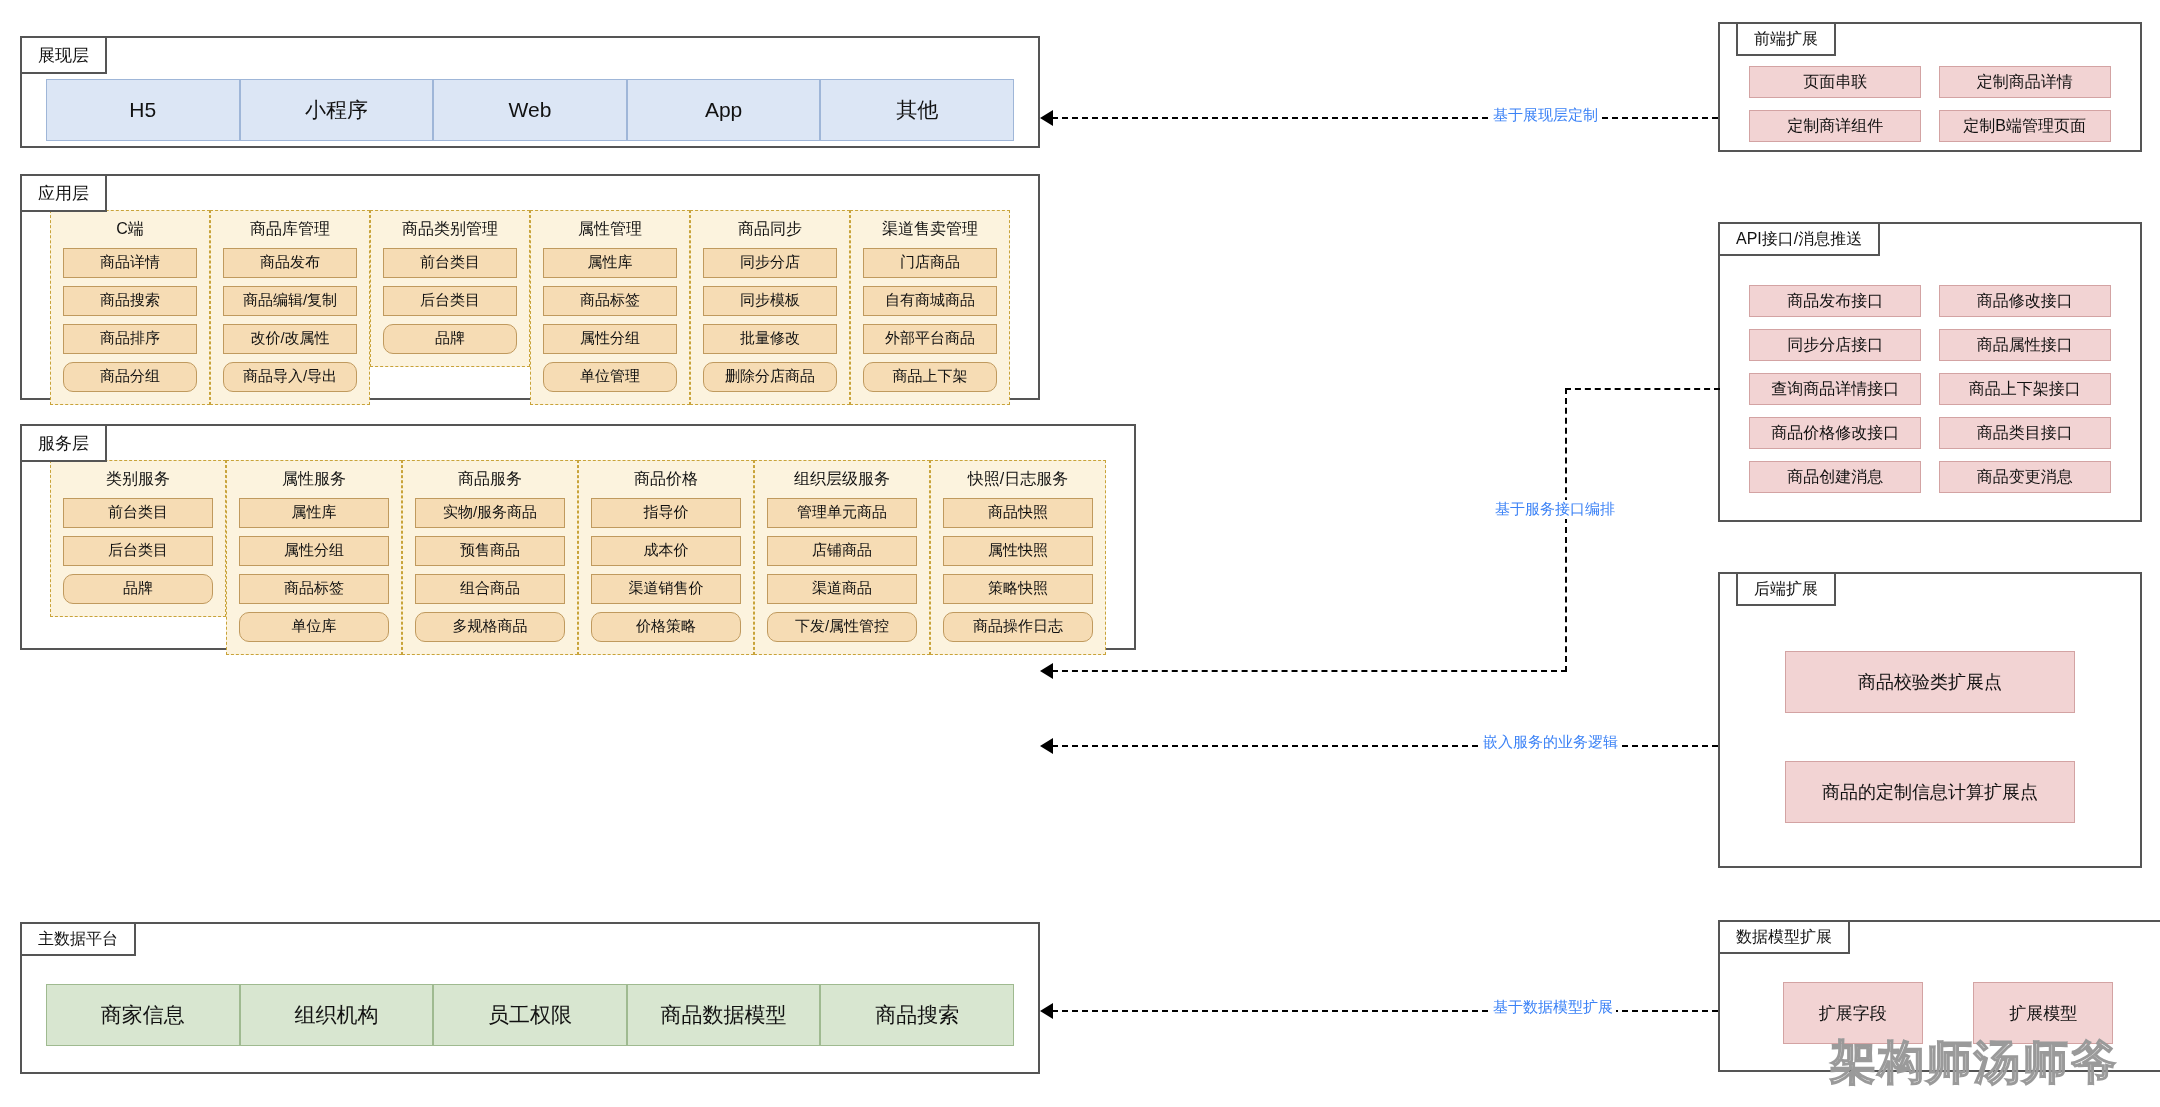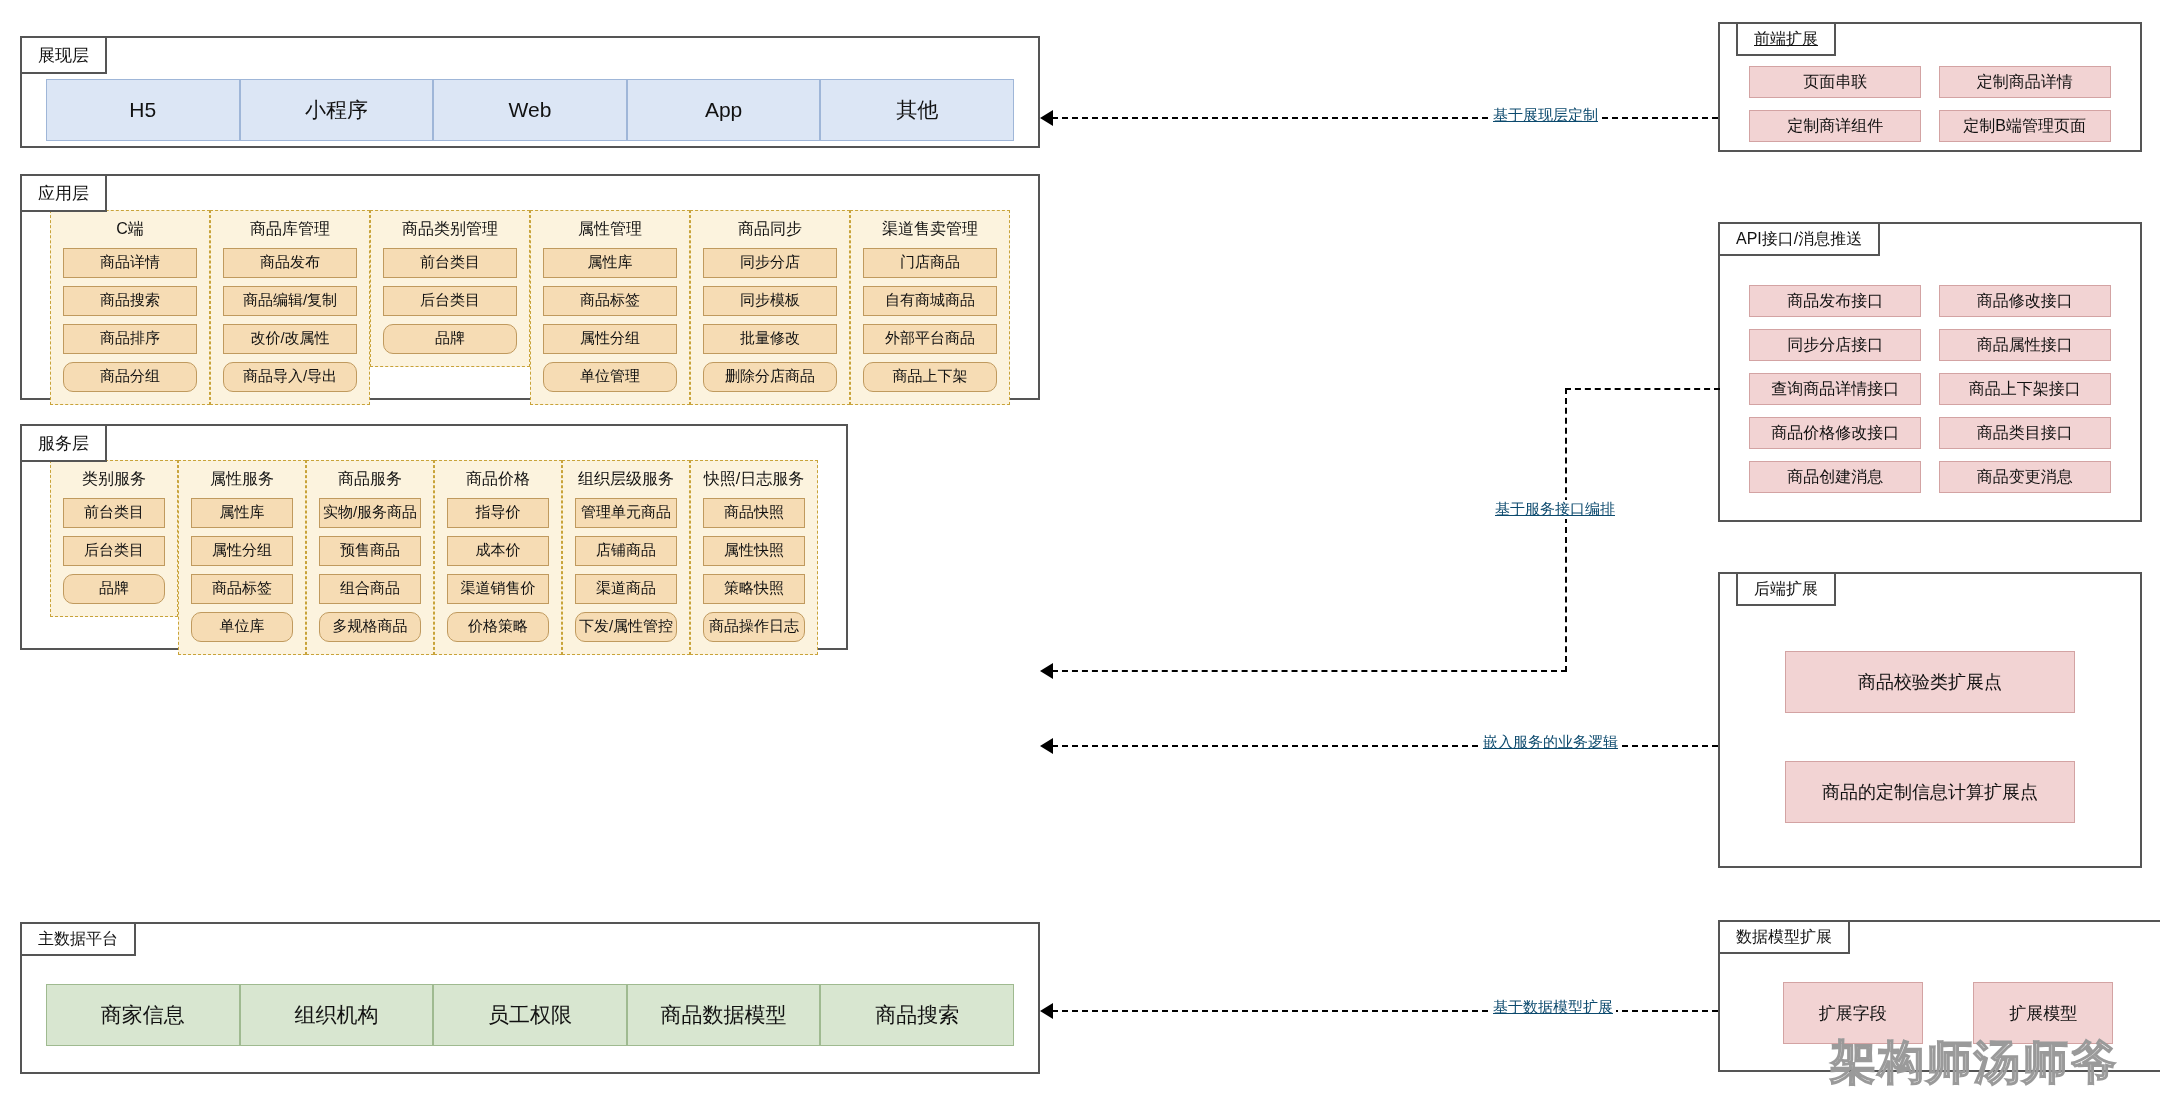--- a/index.html
+++ b/index.html
@@ -151,26 +151,25 @@
     white-space: nowrap;
   }
   .pink-sm { width: 172px; height: 32px; margin: 6px 4px; }
   .pink-wide { width: 290px; height: 62px; margin: 10px 4px; font-size: 18px; }
   .pink-half { width: 140px; height: 62px; margin: 6px 4px; font-size: 17px; }
 
   
   .conn-label {
     position: absolute;
     font-size: 15px;
-    color: #0c4a6e;
+    color: #3b82f6;
     background: #ffffff;
     white-space: nowrap;
     padding: 0 3px;
     z-index: 4;
-    text-decoration: underline;
   }
   .dash-h {
     position: absolute;
     border-top: 2px dashed #000000;
     height: 0;
     z-index: 2;
   }
   .dash-v {
     position: absolute;
     border-left: 2px dashed #000000;
@@ -281,21 +280,21 @@
           <div class="group-item">门店商品</div>
           <div class="group-item">自有商城商品</div>
           <div class="group-item">外部平台商品</div>
           <div class="group-item">商品上下架</div>
         </div>
 
       </div>
     </div>
   </div>
 
-  <div class="layer" style="left:20px; top:424px; width:828px; height:226px;padding-left:8px;">
+  <div class="layer" style="left:20px; top:424px; width:1116px; height:226px;padding-left:8px;">
     <div class="layer-tab">
       <span>服务层</span>
     </div>
     <div class="layer-body" style="top:40px;">
       <div class="groups-row">
 
         <div class="group">
           <div class="group-title">类别服务</div>
           <div class="group-item">前台类目</div>
           <div class="group-item">后台类目</div>
@@ -365,21 +364,21 @@
             <span>商品数据模型</span>
           </div>
         <div class="green-box">
             <span>商品搜索</span>
           </div>
       </div>
     </div>
   </div>
 
   <div class="layer" style="left:1718px; top:22px; width:424px; height:130px;">
-    <div class="layer-tab" style="height:34px; left:16px; font-size:16px;text-decoration:underline;">
+    <div class="layer-tab" style="height:34px; left:16px; font-size:16px;">
       <span>前端扩展</span>
     </div>
     <div class="pink-grid" style="top:34px;">
       <div class="pink-box pink-sm">页面串联</div>
       <div class="pink-box pink-sm">定制商品详情</div>
       <div class="pink-box pink-sm">定制商详组件</div>
       <div class="pink-box pink-sm">定制B端管理页面</div>
     </div>
   </div>
 

